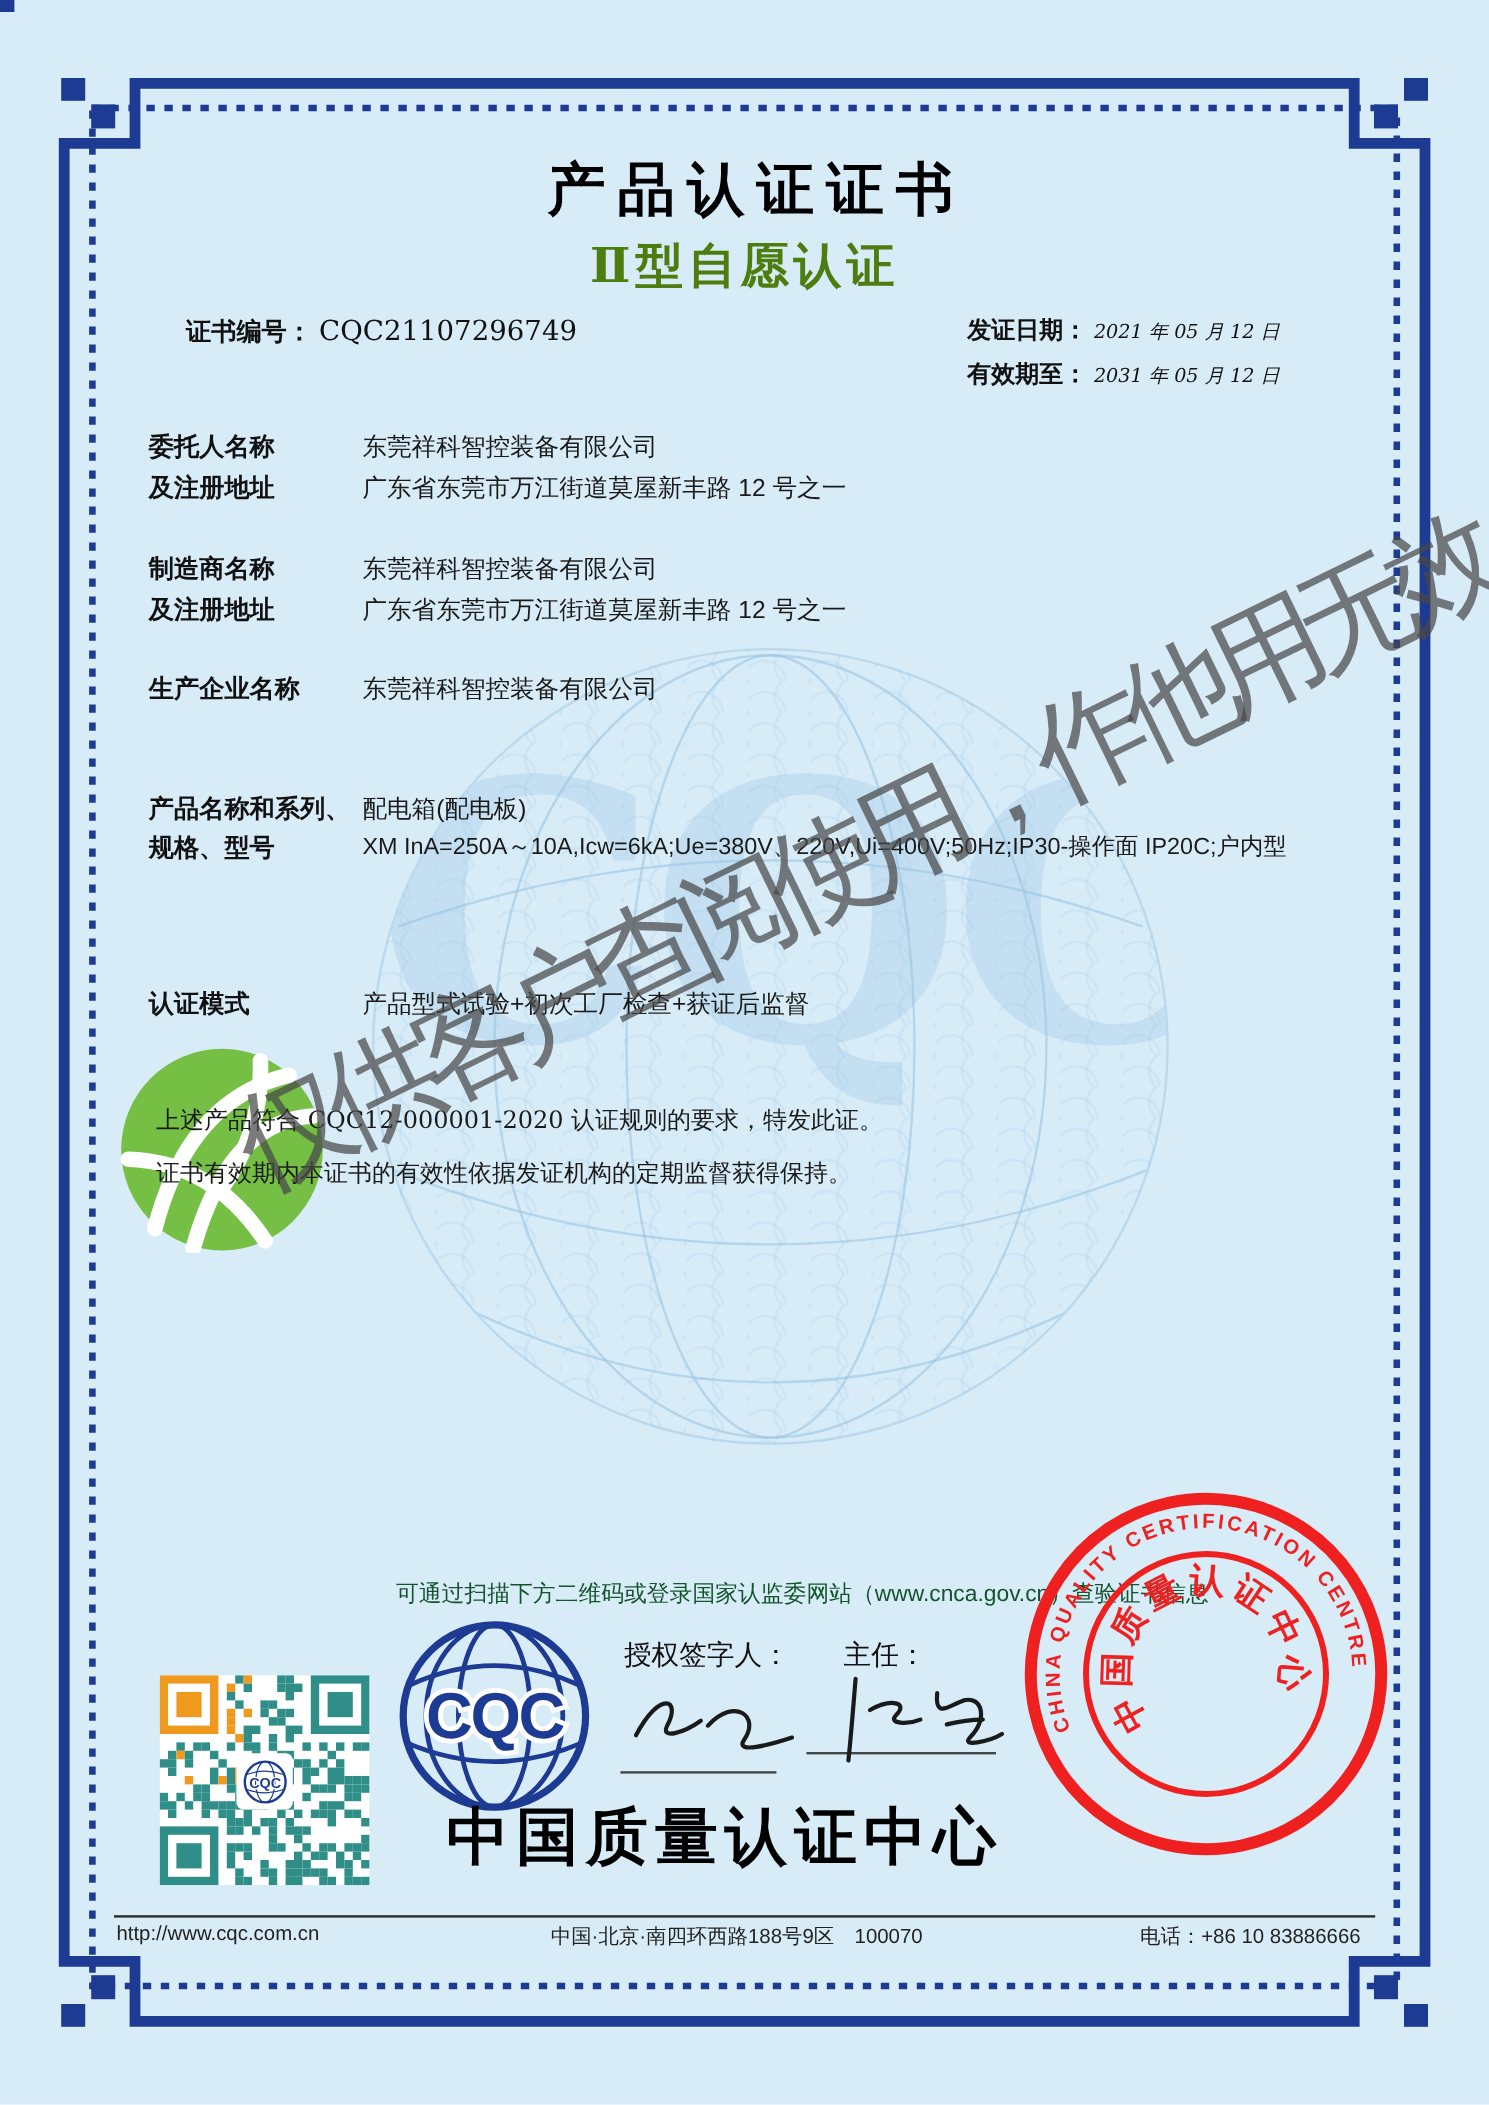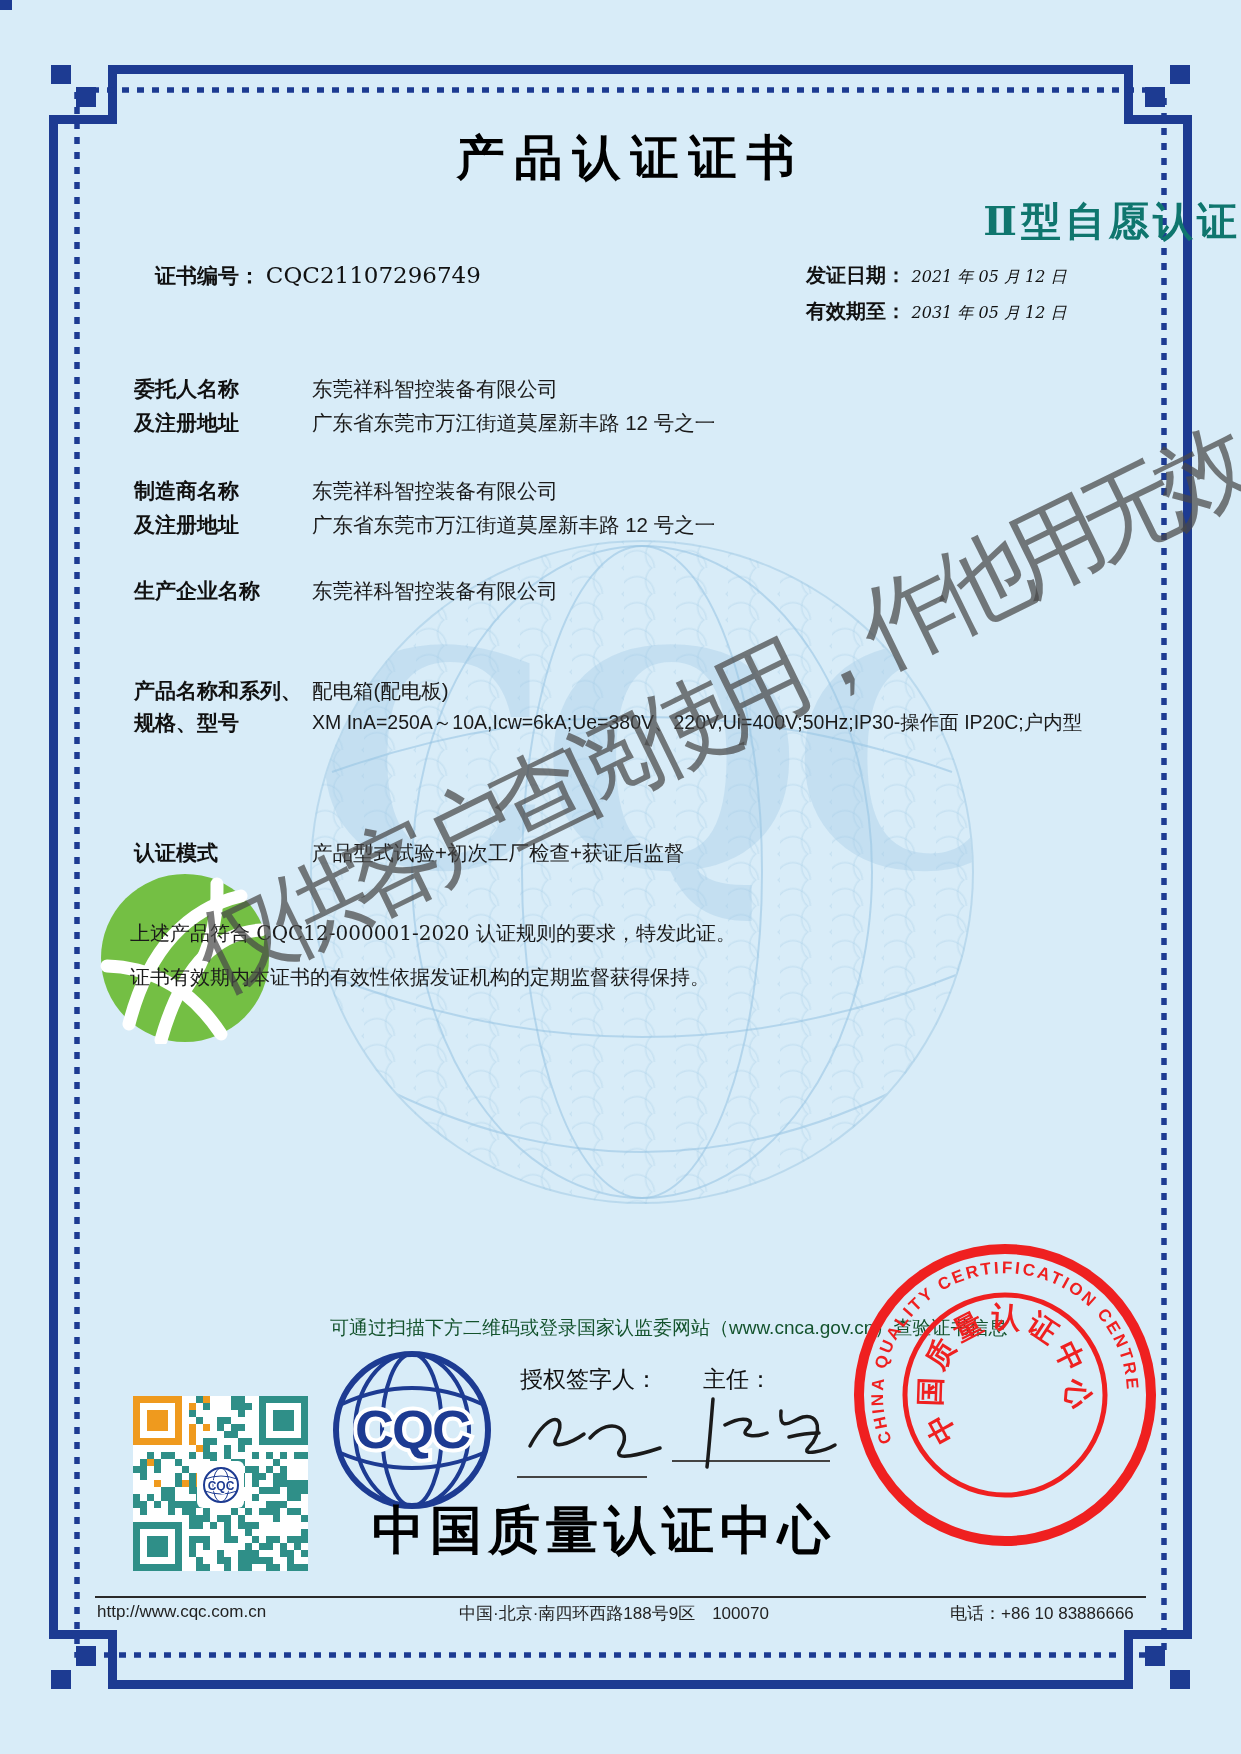--- a/index.html
+++ b/index.html
@@ -16,29 +16,29 @@
   .globe-wm svg{position:absolute;left:0;top:0;}
   .globe-wm .cqc-big{position:absolute;left:0;right:0;top:70px;text-align:center;
     font-family:"DejaVu Serif",serif;font-weight:bold;font-size:300px;line-height:300px;
     color:rgba(158,200,230,.34);letter-spacing:-10px;}
   .diag-wm{position:absolute;left:175px;top:905px;transform:rotate(-26deg);transform-origin:0 0;
     white-space:nowrap;font-family:"DejaVu Serif",serif;font-size:96px;letter-spacing:-14px;
     color:rgba(72,72,72,.72);z-index:40;pointer-events:none;}
   
   .title{position:absolute;left:0;right:0;top:126px;text-align:center;font-family:"DejaVu Serif",serif;
     font-weight:bold;font-size:48px;letter-spacing:10px;color:#000;z-index:10;padding-left:20px;}
-  .subtitle{position:absolute;left:0;right:0;top:194px;text-align:right;font-family:"DejaVu Serif",serif;
-    font-weight:bold;font-size:40px;letter-spacing:4px;color:#0f766e;z-index:10;}
+  .subtitle{position:absolute;left:0;right:0;top:194px;text-align:center;font-family:"DejaVu Serif",serif;
+    font-weight:bold;font-size:40px;letter-spacing:4px;color:#4d7c0f;z-index:10;}
   .kai{font-family:"DejaVu Serif",serif;font-weight:bold;}
   .certline{position:absolute;top:262px;left:155px;font-size:21px;z-index:10;}
   .certline .v{font-family:"DejaVu Serif",serif;font-weight:normal;font-size:23px;}
   .dateline{position:absolute;left:806px;font-size:20px;z-index:10;white-space:nowrap;}
   .dateline .v{font-family:"DejaVu Serif",serif;font-weight:normal;font-size:16px;font-style:italic;}
   
-  .frow{position:absolute;left:10px;right:0;height:28px;z-index:10;margin-top:17px;}
+  .frow{position:absolute;left:0;right:0;height:28px;z-index:10;}
   .flabel{position:absolute;left:124px;font-weight:bold;font-size:21px;white-space:nowrap;}
   .fval{position:absolute;left:302px;font-size:20.5px;white-space:nowrap;color:#1a1a1a;}
   .stmt{position:absolute;left:130px;font-family:"DejaVu Serif",serif;font-size:20px;color:#1a1a1a;
     white-space:nowrap;z-index:10;margin-top:36px;}
   
   .verify{position:absolute;left:330px;top:1315px;font-size:19px;color:#14532d;z-index:10;text-align:center;}
   .qr{position:absolute;left:133px;top:1396px;width:175px;height:175px;z-index:10;}
   .qr-emblem{position:absolute;left:197px;top:1461px;width:47px;height:47px;background:#fff;
     border-radius:6px;z-index:11;display:flex;align-items:center;justify-content:center;}
   .cqc-logo{position:absolute;left:330px;top:1348px;z-index:10;}

